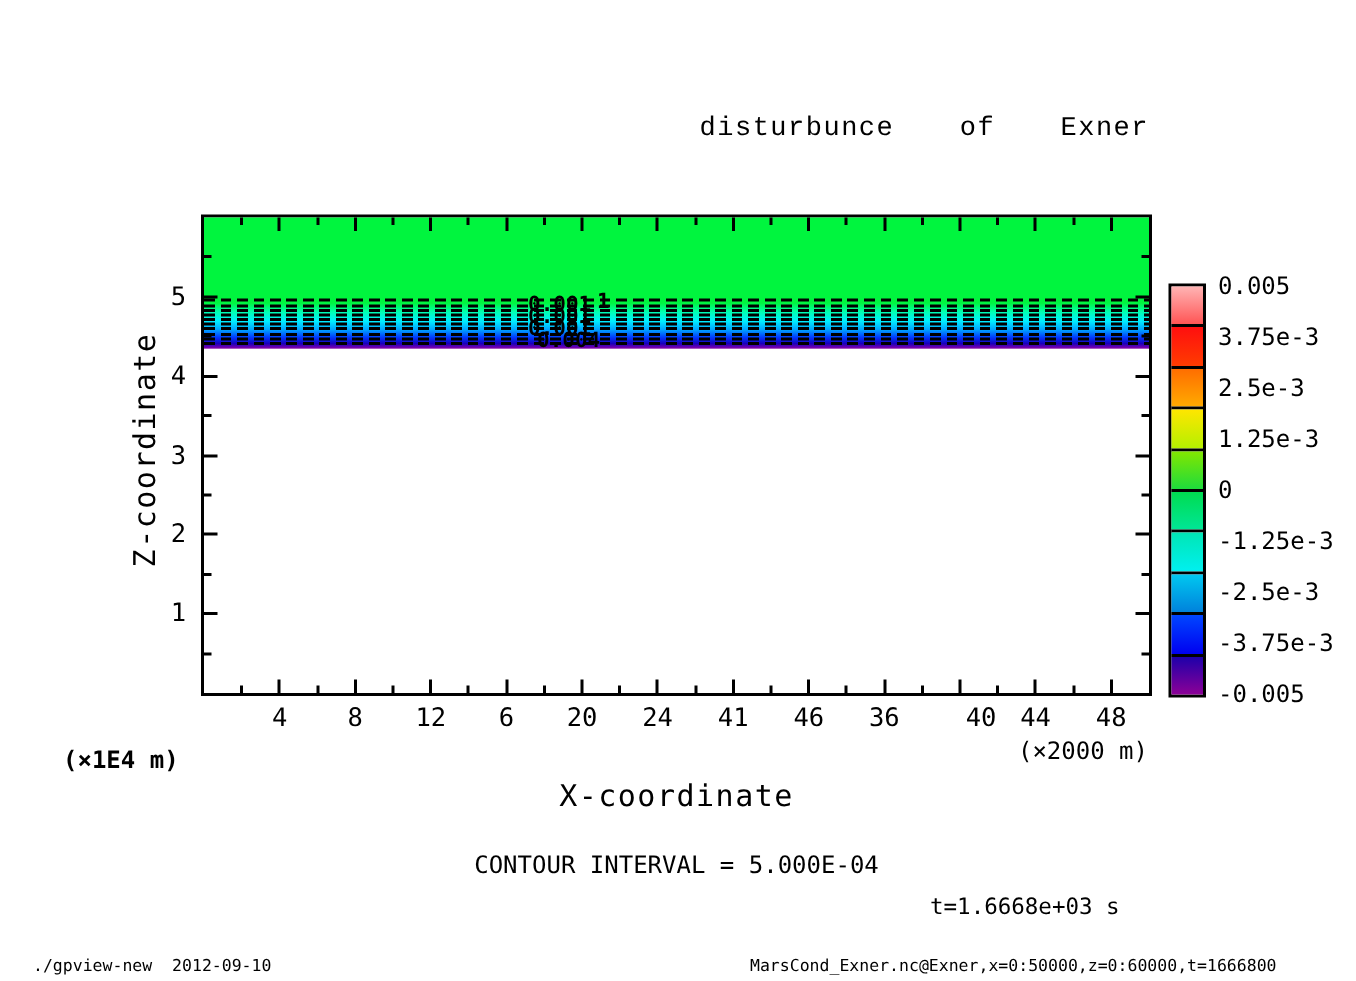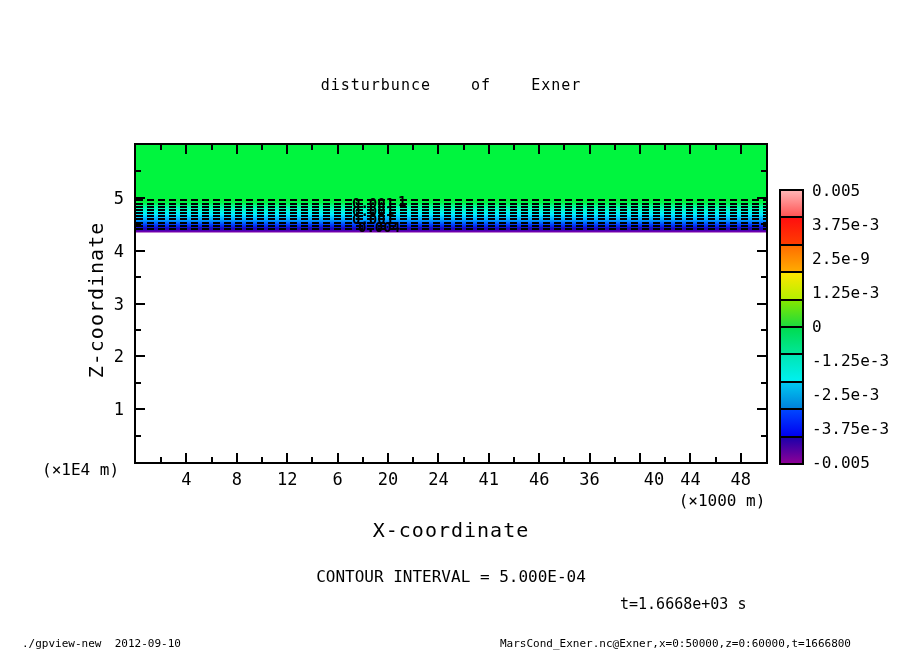--- a/index.html
+++ b/index.html
@@ -1,36 +1,36 @@
 <!DOCTYPE html>
 <html><head>
 <meta charset="utf-8">
 <style>
   html,body{margin:0;padding:0;background:#ffffff;}
   #screen{
     position:relative;width:904px;height:654px;background:#ffffff;
     font-family:"DejaVu Sans Mono",monospace;color:#000;overflow:hidden;
   }
   .abs{position:absolute;}
-  #title{left:136px;top:76px;width:630px;text-align:center;font-size:15px;
-         letter-spacing:1px;word-spacing:10px;white-space:pre;}
+  #title{left:136px;top:76px;width:630px;text-align:right;font-size:18px;
+         letter-spacing:1px;word-spacing:10px;white-space:pre;font-family:Liberation Mono, monospace;}
   #plot-frame{left:134px;top:143px;width:630px;height:317px;border:2px solid #000;}
   #plot-area{position:absolute;left:0;top:0;width:630px;height:317px;
     background:linear-gradient(180deg,
       #00f53e 0px,#00f53e 57px,#00ffb2 63px,#00eeff 69px,#00a0ff 75px,
       #0038ff 80px,#1800bc 84px,#7d00aa 87px,#ffffff 88px,#ffffff 100%);}
   .dashline{position:absolute;left:0;width:630px;height:2px;
     background:repeating-linear-gradient(90deg,#000 0 7px,transparent 7px 11px);}
   .tick{position:absolute;background:#000;}
   .xticklab{position:absolute;width:50px;text-align:center;font-size:17px;top:469px;}
   .yticklab{position:absolute;width:38px;text-align:right;font-size:17px;height:20px;line-height:20px;left:86px;}
   #ylabel{left:96px;top:300px;transform:translate(-50%,-50%) rotate(-90deg);
           white-space:nowrap;font-size:20px;letter-spacing:1px;}
   #xlabel{left:136px;top:518px;width:630px;text-align:center;font-size:20px;letter-spacing:1px;}
-  #yunit{left:42px;top:460px;font-size:16px;white-space:pre;}
+  #yunit{left:42px;top:497px;font-size:16px;white-space:pre;font-weight:bold;}
   #xunit{left:652px;top:491px;width:140px;text-align:center;font-size:16px;white-space:pre;}
   #contour-interval{left:136px;top:567px;width:630px;text-align:center;font-size:16px;white-space:pre;}
   #time-note{left:620px;top:595px;font-size:15px;white-space:pre;}
   #footer-left{left:22px;top:637px;font-size:11px;white-space:pre;}
   #footer-right{left:500px;top:637px;width:400px;text-align:left;font-size:11px;white-space:pre;}
   #colorbar{left:779px;top:189px;width:21px;height:272px;border:2px solid #000;
             display:flex;flex-direction:column;}
   .cb-seg{flex:1;}
   .cb-seg:not(:last-child){border-bottom:2px solid #000;}
   .cb-lab{position:absolute;left:812px;width:92px;height:18px;line-height:18px;
@@ -135,21 +135,21 @@
         <div class="clabel" style="left: 216px; top: 58px;">0.001</div>
         <div class="clabel" style="left: 216px; top: 66px;">0.001</div>
         <div class="clabel" style="left: 222px; top: 74px;">0.004</div>
         <div class="clabel" style="left: 262px; top: 48px;">1</div>
       </div>
   </div>
 
   <div id="ylabel" class="abs">Z-coordinate</div>
   <div id="xlabel" class="abs">X-coordinate</div>
   <div id="yunit" class="abs">(×1E4 m)</div>
-  <div id="xunit" class="abs">(×1000 m)</div>
+  <div id="xunit" class="abs">(×2000 m)</div>
 
   <div id="xticklabs">
       <div class="abs xticklab" style="left: 161.4px;">4</div>
       <div class="abs xticklab" style="left: 211.8px;">8</div>
       <div class="abs xticklab" style="left: 262.2px;">12</div>
       <div class="abs xticklab" style="left: 312.6px;">6</div>
       <div class="abs xticklab" style="left: 363px;">20</div>
       <div class="abs xticklab" style="left: 413.4px;">24</div>
       <div class="abs xticklab" style="left: 463.8px;">41</div>
       <div class="abs xticklab" style="left: 514.2px;">46</div>
@@ -174,21 +174,21 @@
       <div class="cb-seg" style="background: linear-gradient(rgb(130, 230, 0), rgb(30, 220, 60));"></div>
       <div class="cb-seg" style="background: linear-gradient(rgb(0, 220, 80), rgb(0, 230, 150));"></div>
       <div class="cb-seg" style="background: linear-gradient(rgb(0, 230, 180), rgb(0, 240, 240));"></div>
       <div class="cb-seg" style="background: linear-gradient(rgb(0, 200, 240), rgb(0, 130, 220));"></div>
       <div class="cb-seg" style="background: linear-gradient(rgb(0, 70, 255), rgb(0, 0, 240));"></div>
       <div class="cb-seg" style="background: linear-gradient(rgb(30, 0, 170), rgb(140, 0, 150));"></div>
     </div>
   <div id="cblabs">
       <div class="abs cb-lab" style="top: 182px;">0.005</div>
       <div class="abs cb-lab" style="top: 216px;">3.75e-3</div>
-      <div class="abs cb-lab" style="top: 250px;">2.5e-9</div>
+      <div class="abs cb-lab" style="top: 250px;">2.5e-3</div>
       <div class="abs cb-lab" style="top: 284px;">1.25e-3</div>
       <div class="abs cb-lab" style="top: 318px;">0</div>
       <div class="abs cb-lab" style="top: 352px;">-1.25e-3</div>
       <div class="abs cb-lab" style="top: 386px;">-2.5e-3</div>
       <div class="abs cb-lab" style="top: 420px;">-3.75e-3</div>
       <div class="abs cb-lab" style="top: 454px;">-0.005</div>
     </div>
 
   <div id="contour-interval" class="abs">CONTOUR INTERVAL = 5.000E-04</div>
   <div id="time-note" class="abs">t=1.6668e+03 s</div>

